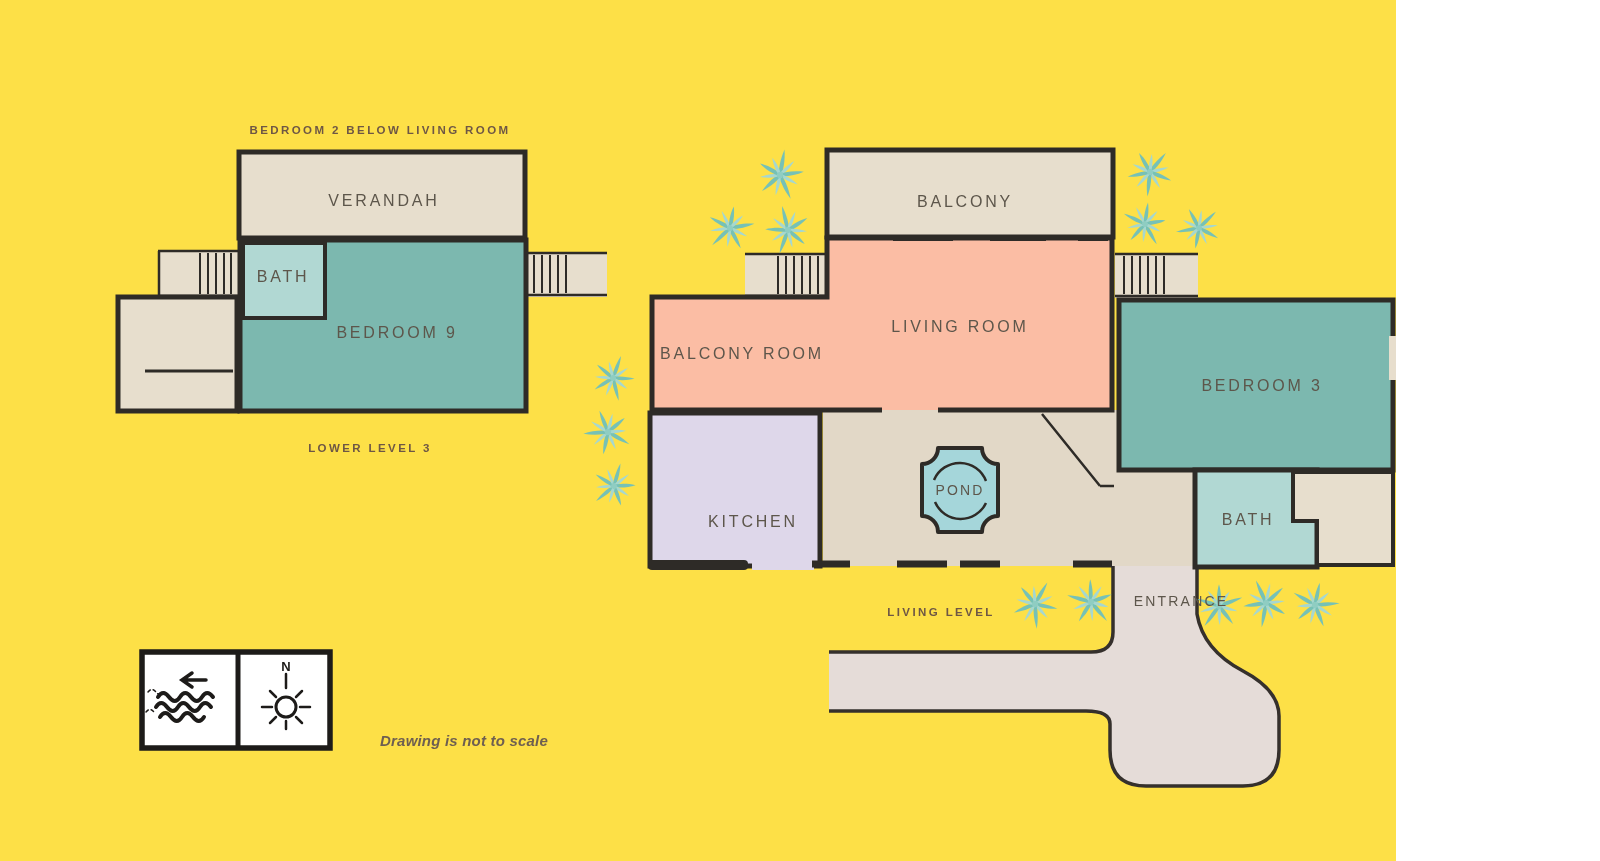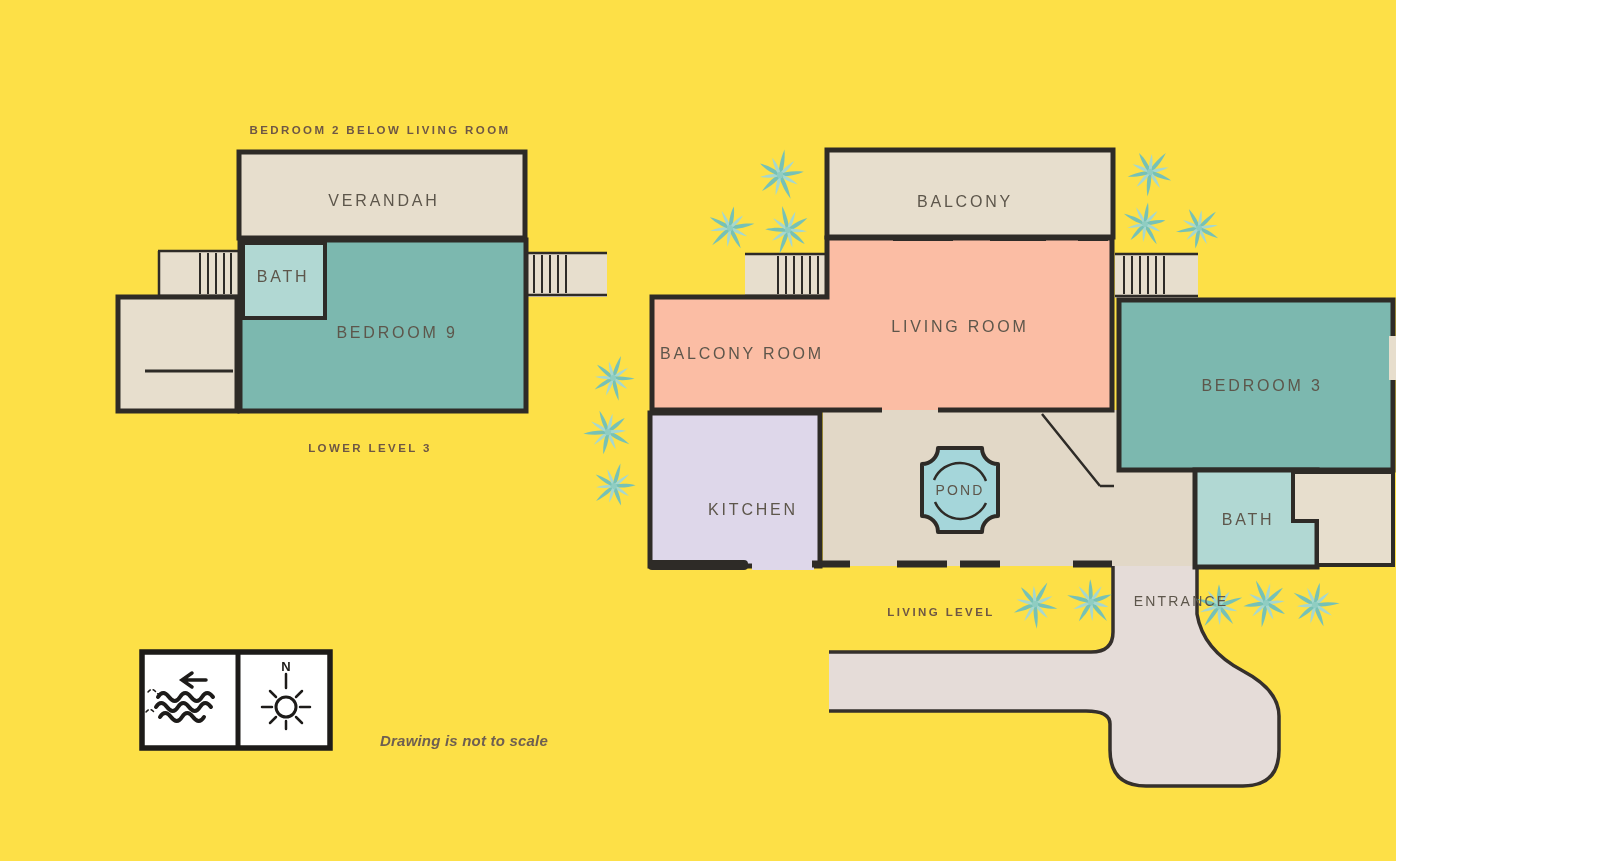--- a/index.html
+++ b/index.html
@@ -164,21 +164,21 @@
 
 <div class="cap" style="left:380px;top:130px;">BEDROOM 2 BELOW LIVING ROOM</div>
 <div class="lbl" style="left:384px;top:201px;">VERANDAH</div>
 <div class="lbl" style="left:283px;top:277px;">BATH</div>
 <div class="lbl" style="left:397px;top:333px;">BEDROOM 9</div>
 <div class="cap" style="left:370px;top:448px;">LOWER LEVEL 3</div>
 
 <div class="lbl" style="left:965px;top:202px;">BALCONY</div>
 <div class="lbl" style="left:960px;top:327px;text-align:right;">LIVING ROOM</div>
 <div class="lbl" style="left:742px;top:354px;">BALCONY ROOM</div>
-<div class="lbl" style="left:737px;top:510px;padding-left:32px;">KITCHEN</div>
+<div class="lbl" style="left:737px;top:522px;padding-left:32px;">KITCHEN</div>
 <div class="lbl lbl-sm" style="left:960px;top:490px;">POND</div>
 <div class="lbl" style="left:1262px;top:386px;">BEDROOM 3</div>
 <div class="lbl" style="left:1248px;top:520px;">BATH</div>
 <div class="lbl lbl-sm" style="left:1181px;top:601px;">ENTRANCE</div>
 <div class="cap" style="left:941px;top:612px;">LIVING LEVEL</div>
 
 <div class="north" style="left:286px;top:666px;">N</div>
 <div class="note" style="left:464px;top:740px;">Drawing is not to scale</div>
 
 </div>

